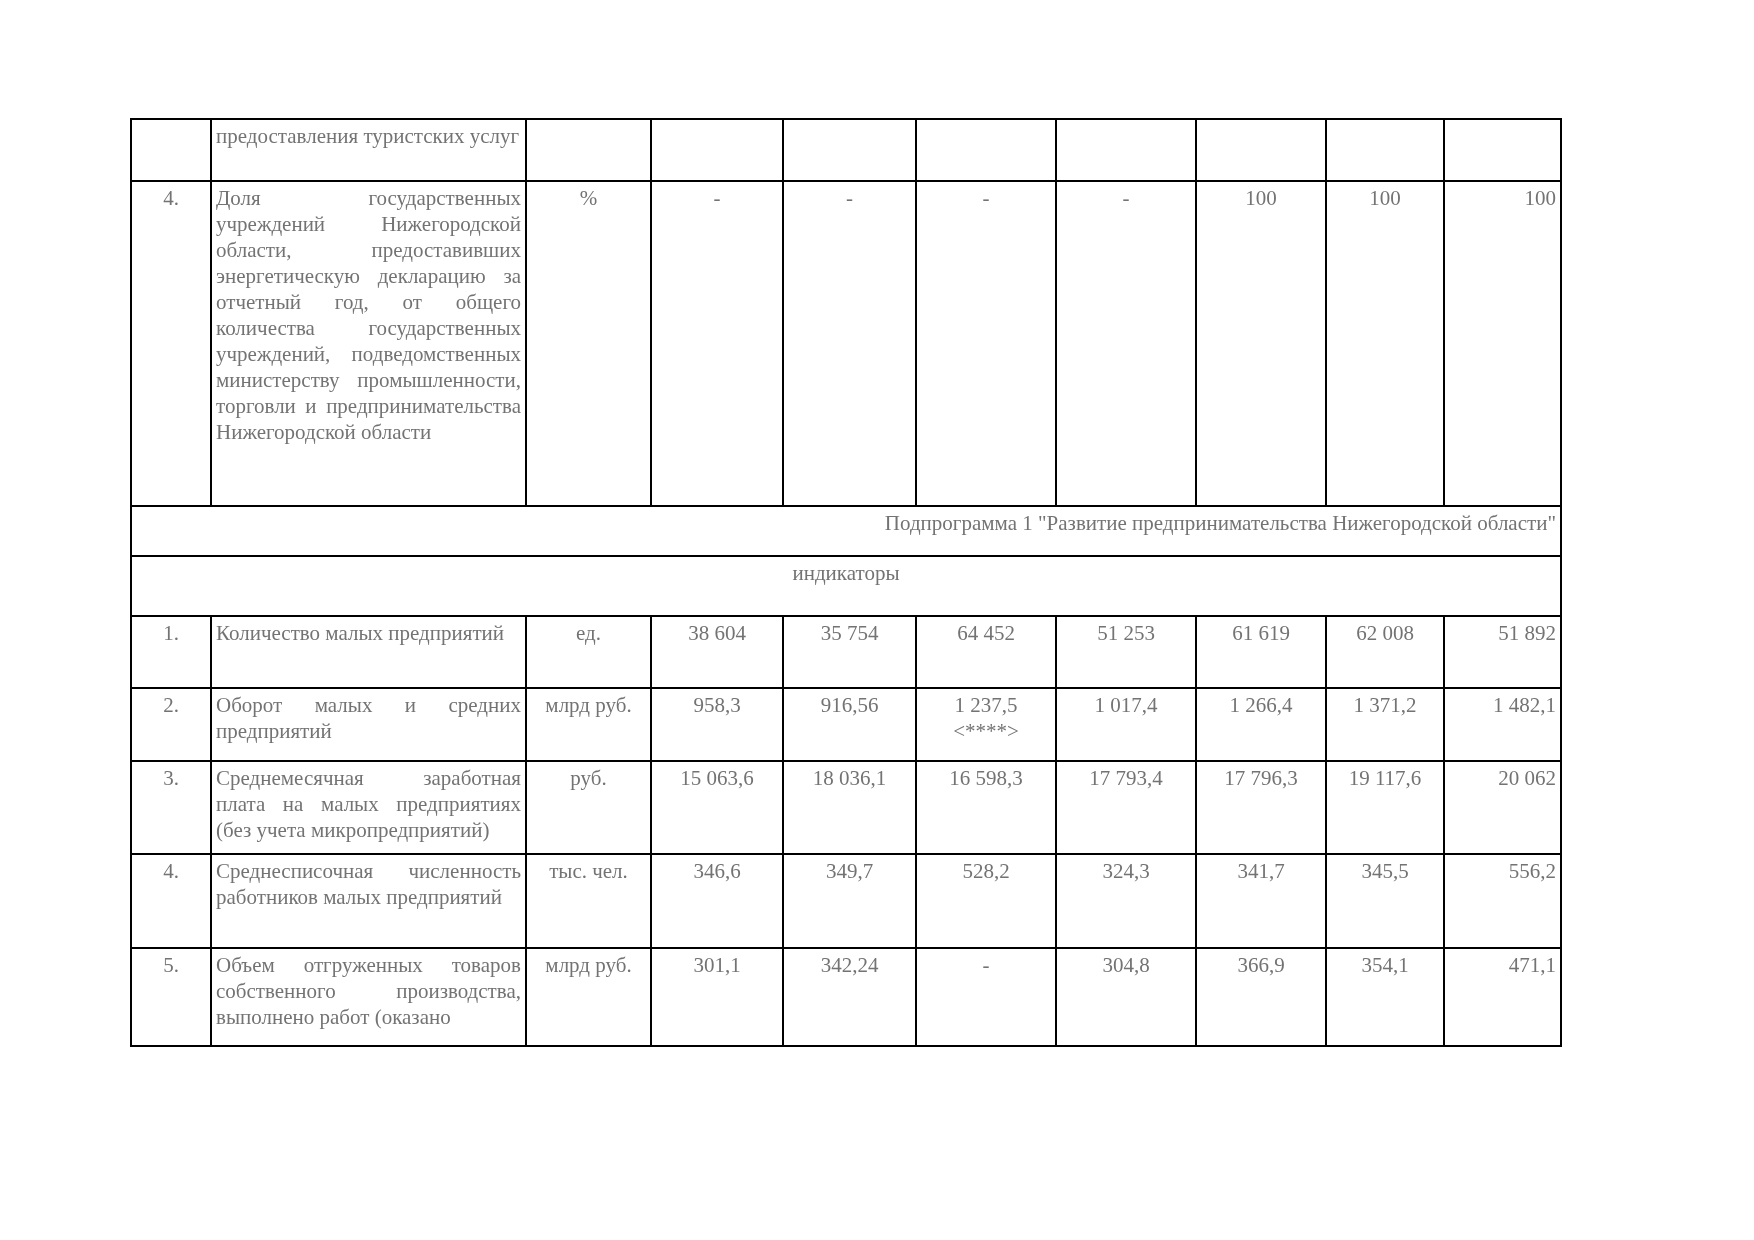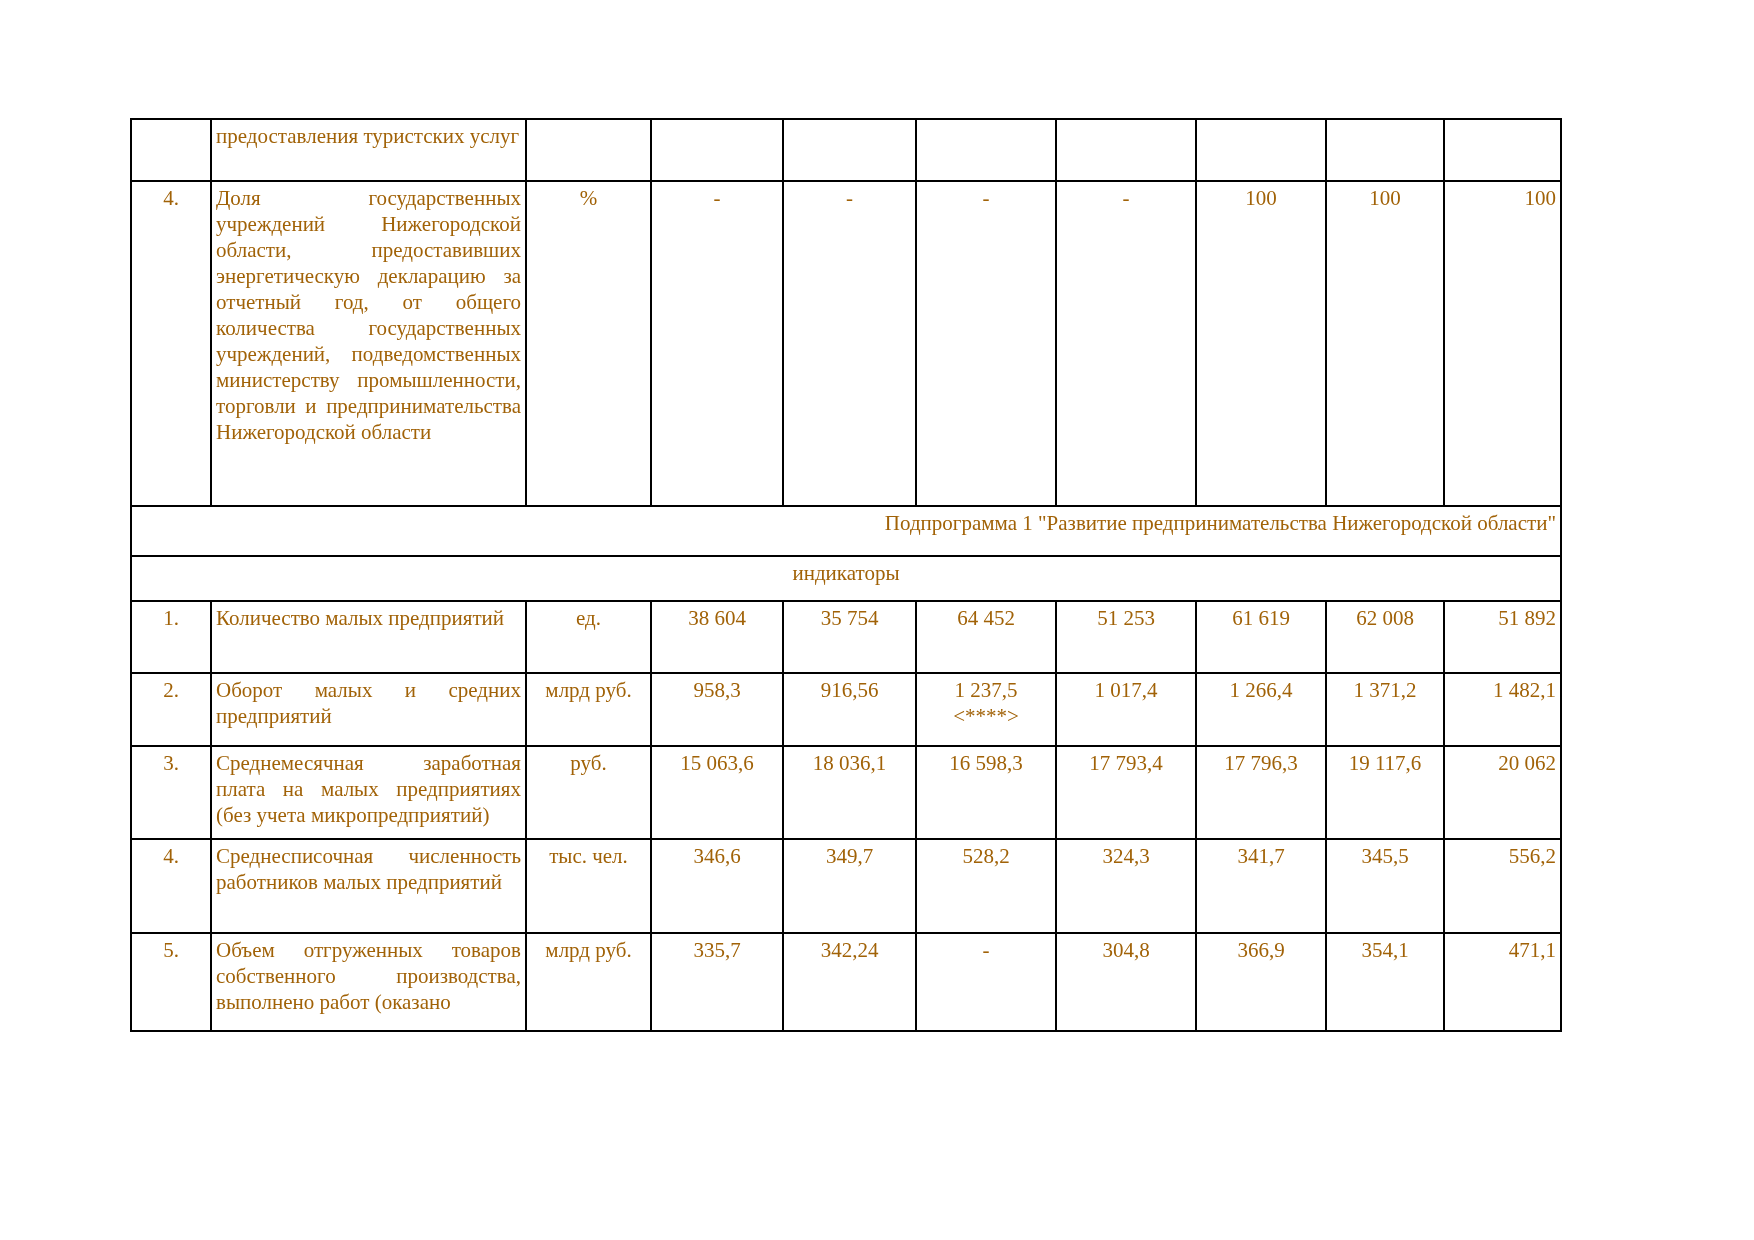--- a/index.html
+++ b/index.html
@@ -7,21 +7,21 @@
     padding: 0;
     background: #ffffff;
   }
   .page {
     position: relative;
     width: 1754px;
     height: 1240px;
     background: #ffffff;
     overflow: hidden;
     font-family: "Liberation Serif", "DejaVu Serif", serif;
-    color: #a16207;
+    color: #737373;
   }
   table.doc-table {
     position: absolute;
     left: 130px;
     top: 118px;
     width: 1430px;
     border-collapse: collapse;
     table-layout: fixed;
     font-family: "Liberation Serif", "DejaVu Serif", serif;
     font-size: 21px;
@@ -59,21 +59,21 @@
     padding: 4px 8px;
   }
   td.merged-ind {
     text-align: center;
     vertical-align: middle;
     padding-left: 700px;
   }
   tr.h62  { height: 62px; }
   tr.h325 { height: 325px; }
   tr.h50  { height: 50px; }
-  tr.h45  { height: 45px; }
+  tr.h45  { height: 60px; }
   tr.h72  { height: 72px; }
   tr.h73  { height: 73px; }
   tr.h93  { height: 93px; }
   tr.h94  { height: 94px; }
   tr.h98  { height: 98px; }
 </style>
 </head>
 <body>
 
 <div class="page">
@@ -176,21 +176,21 @@
       <td class="val">324,3</td>
       <td class="val">341,7</td>
       <td class="val">345,5</td>
       <td class="val val-last">556,2</td>
     </tr>
 
     <tr class="h98">
       <td class="num">5.</td>
       <td class="name">Объем отгруженных товаров собственного производства, выполнено работ (оказано</td>
       <td class="unit">млрд руб.</td>
-      <td class="val">335,7</td>
+      <td class="val">301,1</td>
       <td class="val">342,24</td>
       <td class="val">-</td>
       <td class="val">304,8</td>
       <td class="val">366,9</td>
       <td class="val">354,1</td>
       <td class="val val-last">471,1</td>
     </tr>
   </tbody>
     </table>
 </div>

